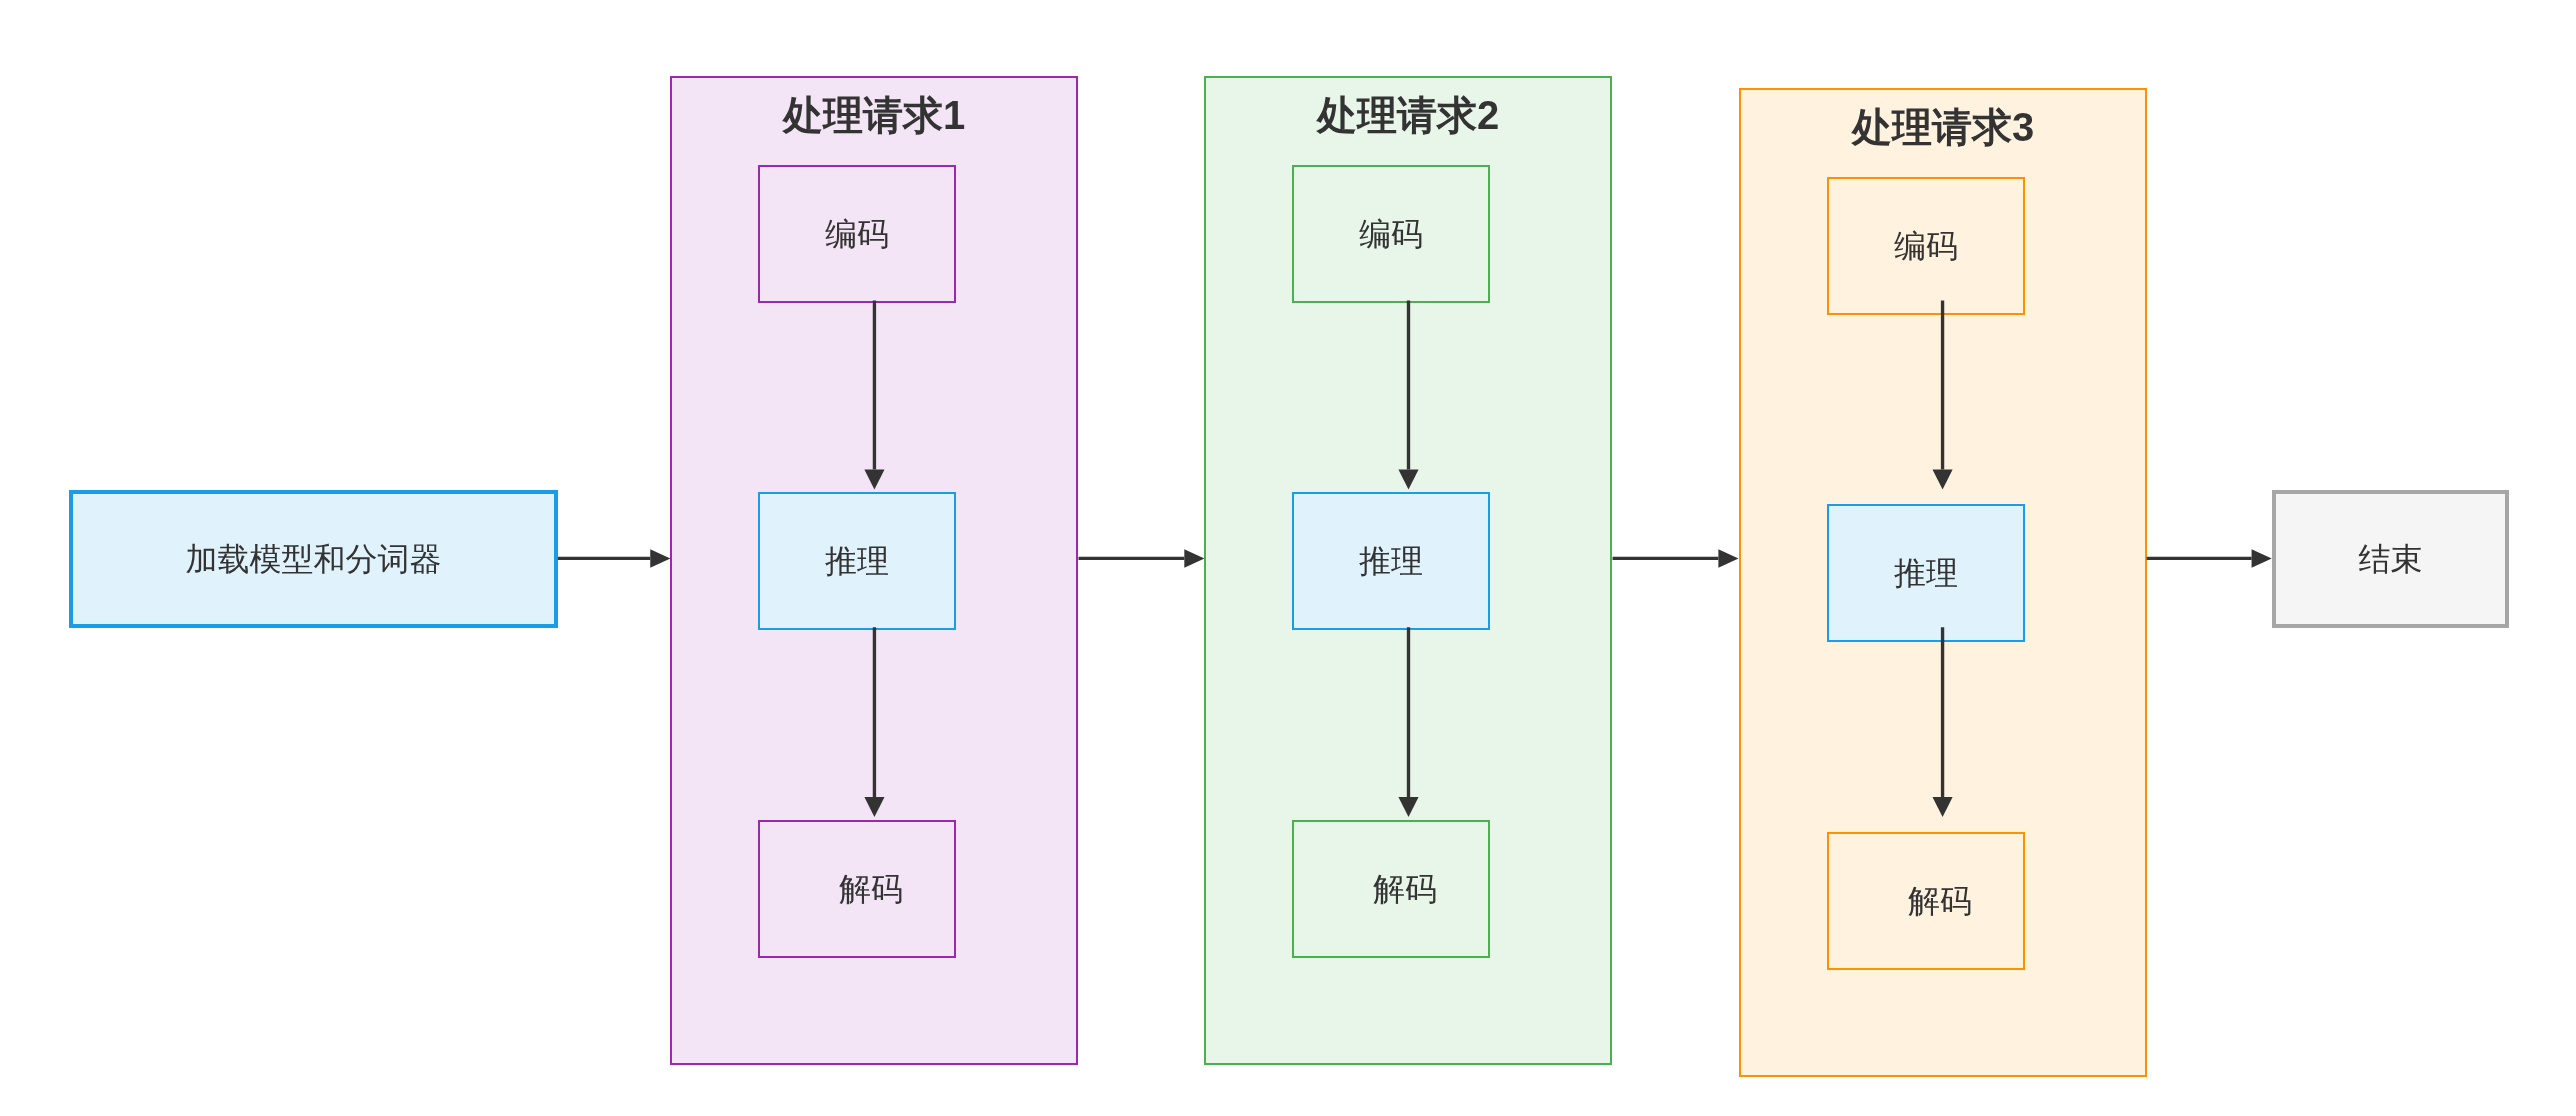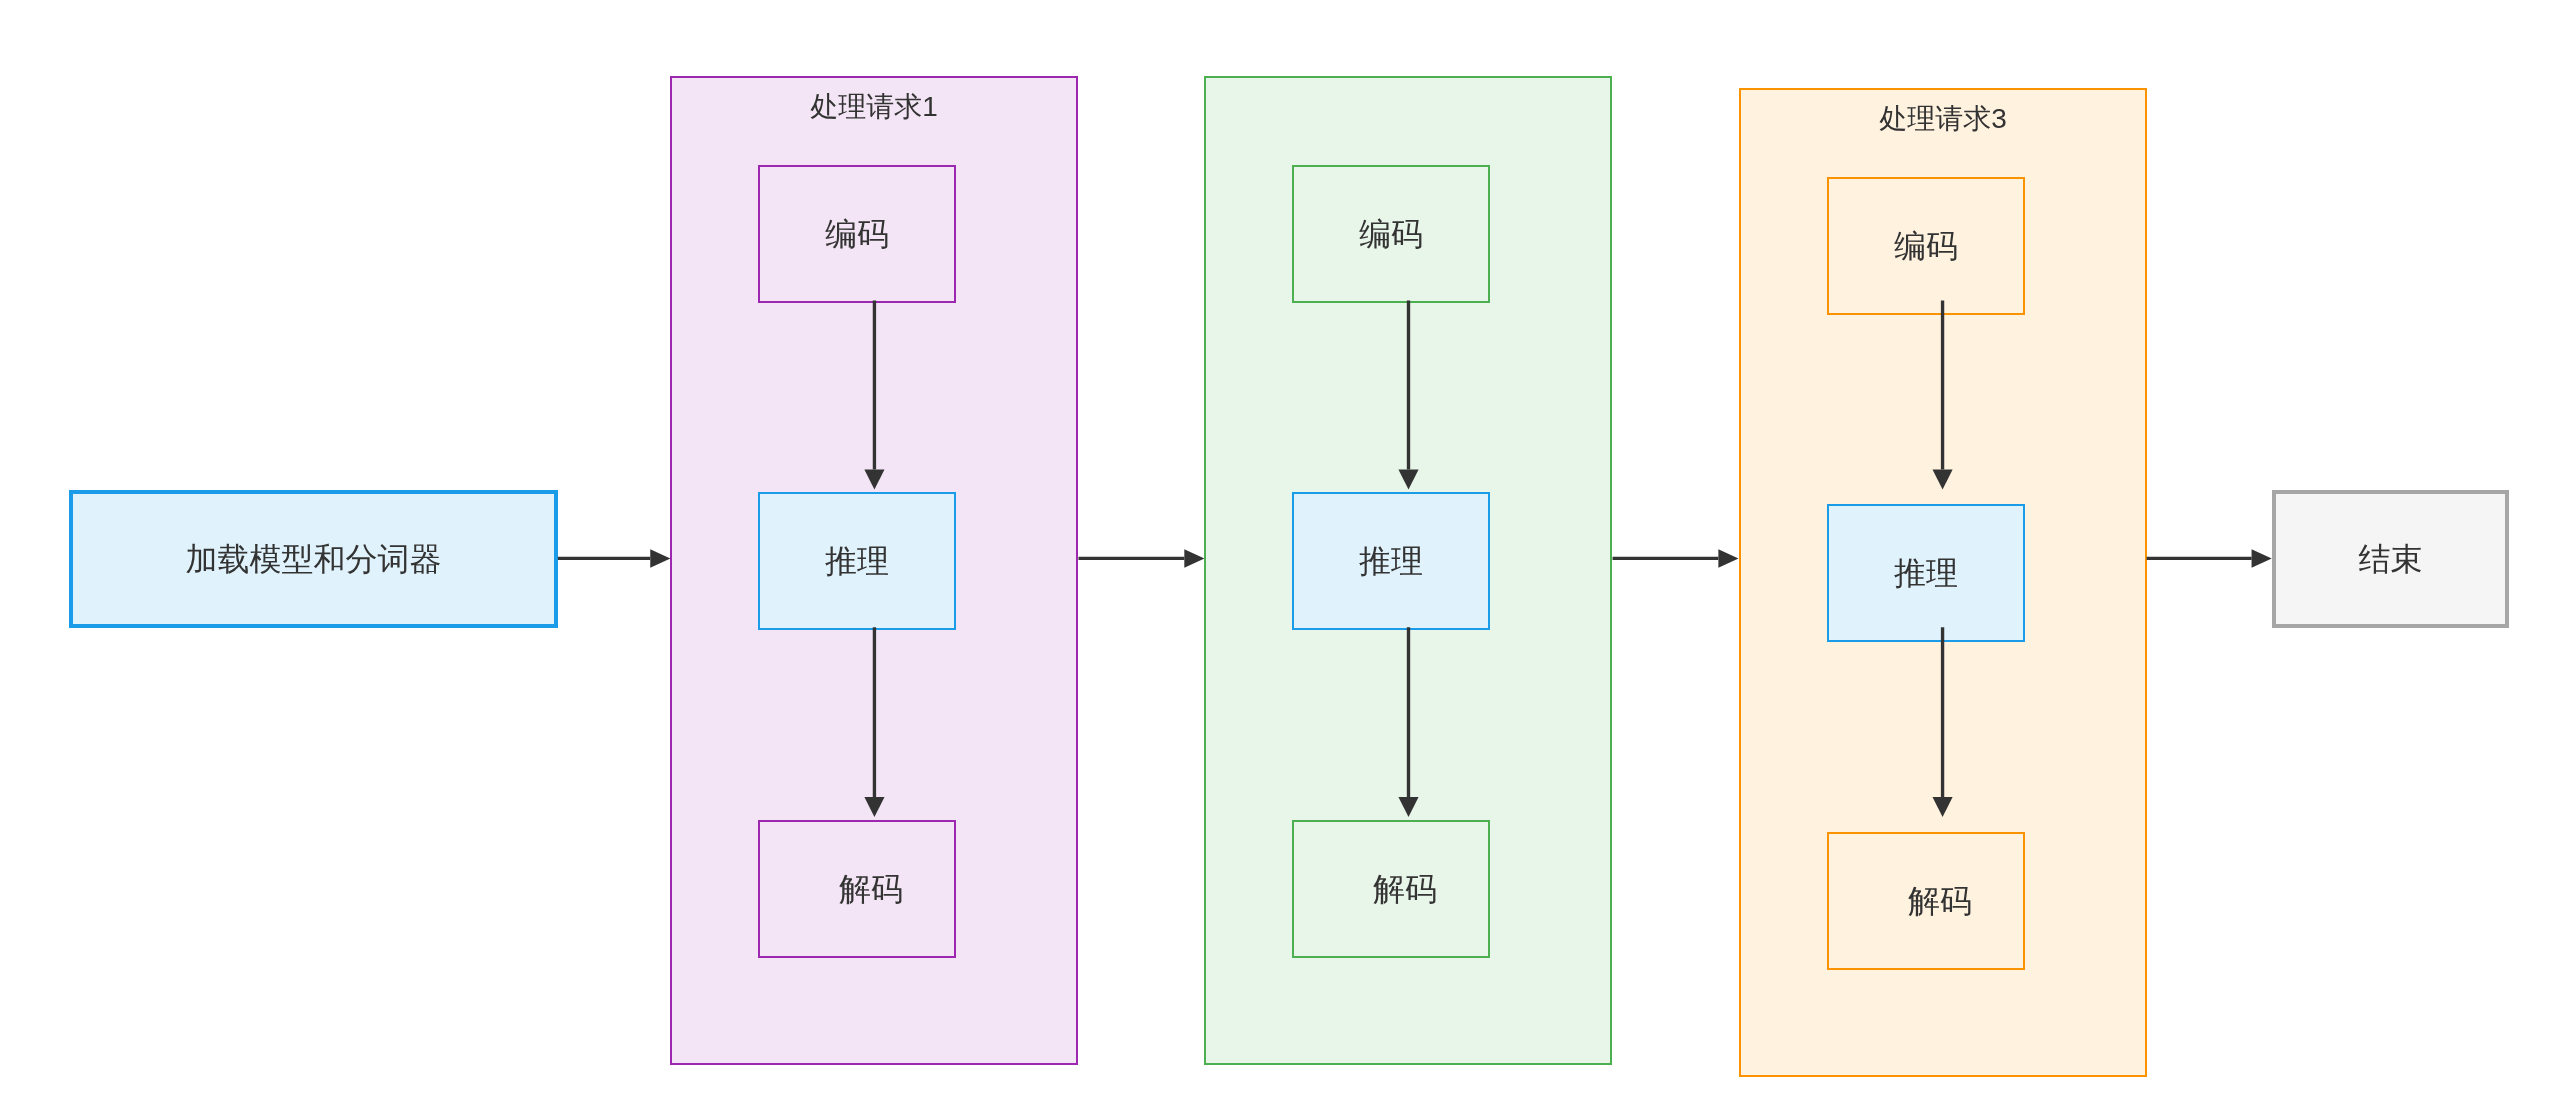--- a/index.html
+++ b/index.html
@@ -60,22 +60,23 @@
   }
   #group-1 { left: 670px; }
   #group-2 { left: 1204px; }
   #group-3 { left: 1739px; margin-top: 12px; }
   .group-title {
     position: absolute;
     top: 10px;
     left: 0;
     width: 100%;
     text-align: center;
-    font-size: 28px;
+    font-size: 40px;
     color: var(--text-color);
+    font-weight: bold;
   }
   .inner {
     border: 2.5px solid;
     width: 198px;
     height: 138px;
     left: 86px;
   }
   .inner.encode { top: 87px; }
   .inner.infer  { top: 414px; }
   .inner.decode { top: 742px; padding-left: 28px; }
@@ -112,20 +113,21 @@
     </div>
     <div class="node inner infer" style="border-color: rgb(26, 156, 232); background-color: rgb(224, 243, 252);">
       <span>推理</span>
     </div>
     <div class="node inner decode" style="border-color: rgb(156, 39, 176); background-color: rgb(243, 229, 245);">
       <span>解码</span>
     </div>
   </section>
 
   <section class="group" id="group-2" style="border-color: rgb(76, 175, 80); background-color: rgb(232, 245, 233);">
+    <div class="group-title">处理请求2</div>
     <div class="node inner encode" style="border-color: rgb(76, 175, 80); background-color: rgb(232, 245, 233);">
       <span>编码</span>
     </div>
     <div class="node inner infer" style="border-color: rgb(26, 156, 232); background-color: rgb(224, 243, 252);">
       <span>推理</span>
     </div>
     <div class="node inner decode" style="border-color: rgb(76, 175, 80); background-color: rgb(232, 245, 233);">
       <span>解码</span>
     </div>
   </section>

